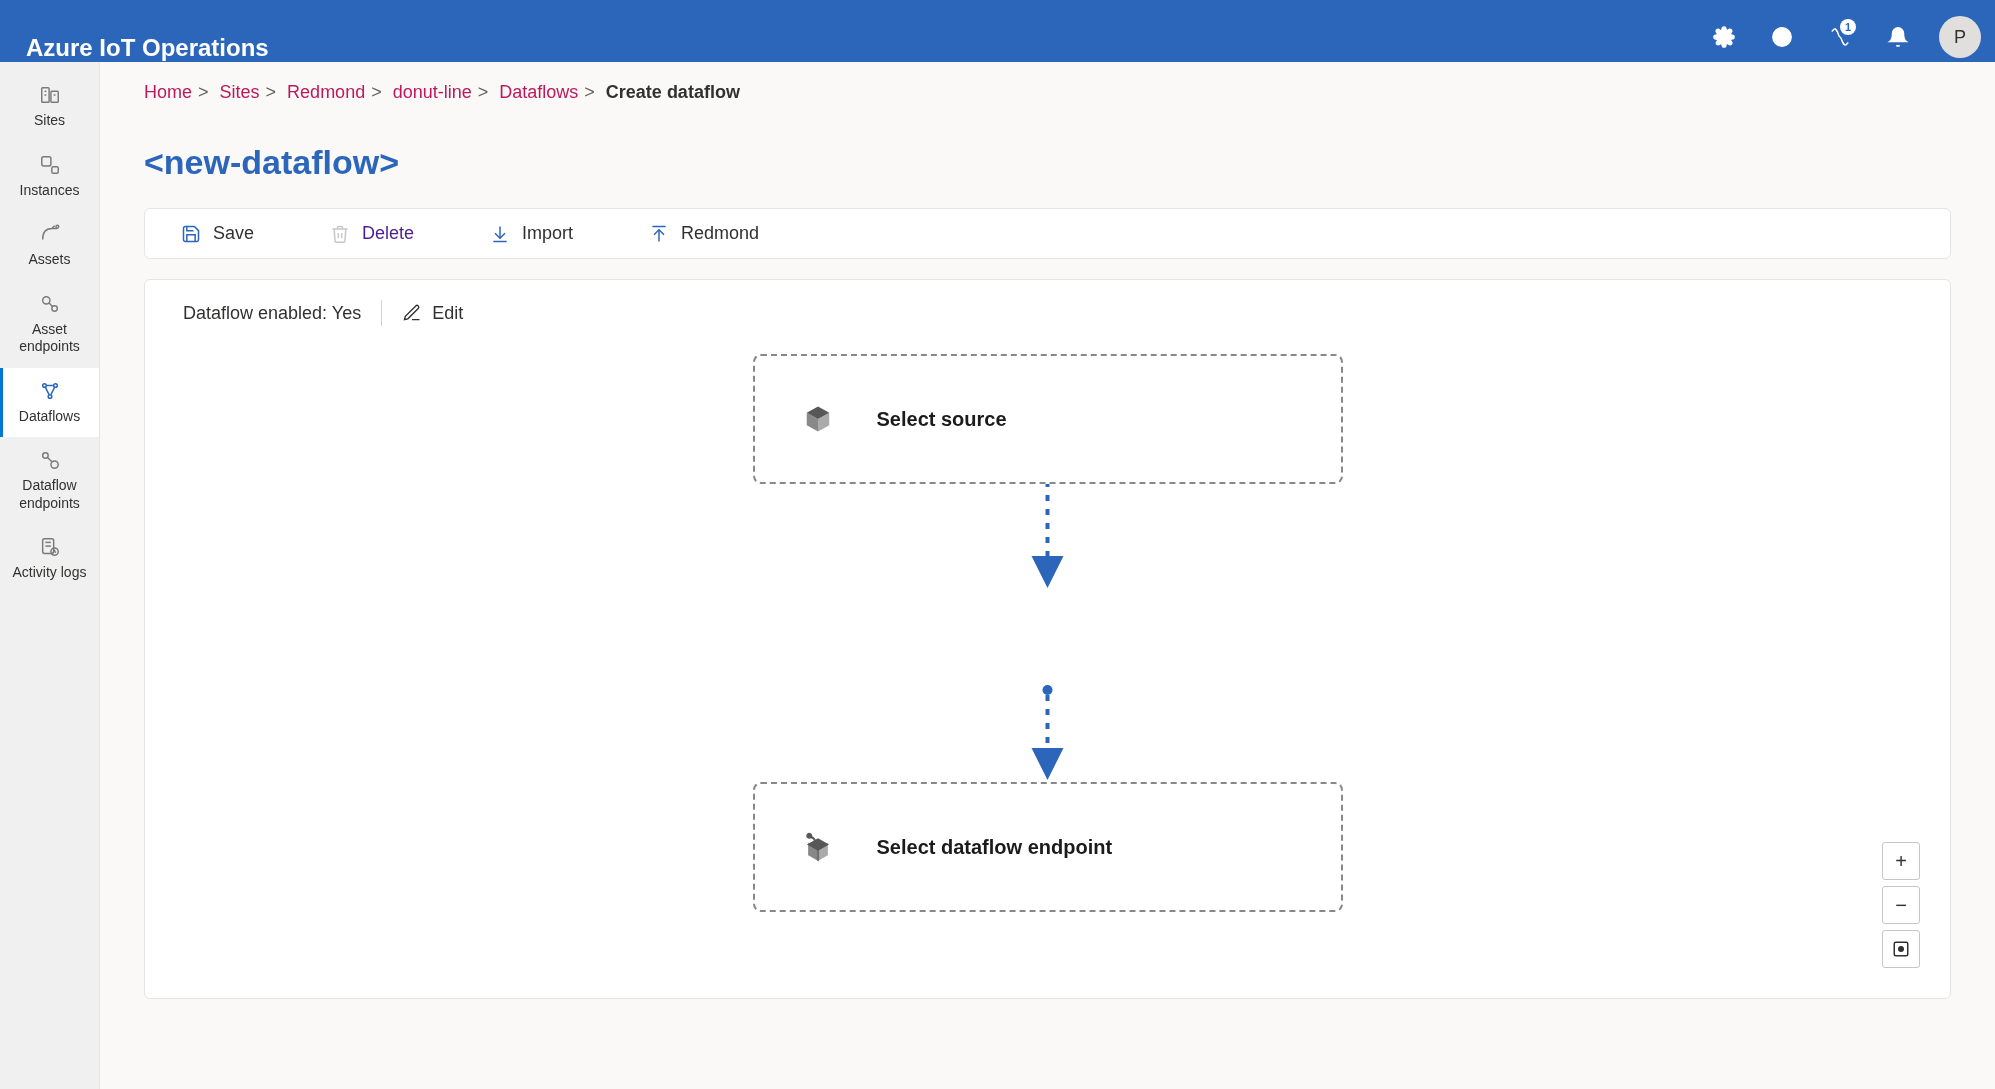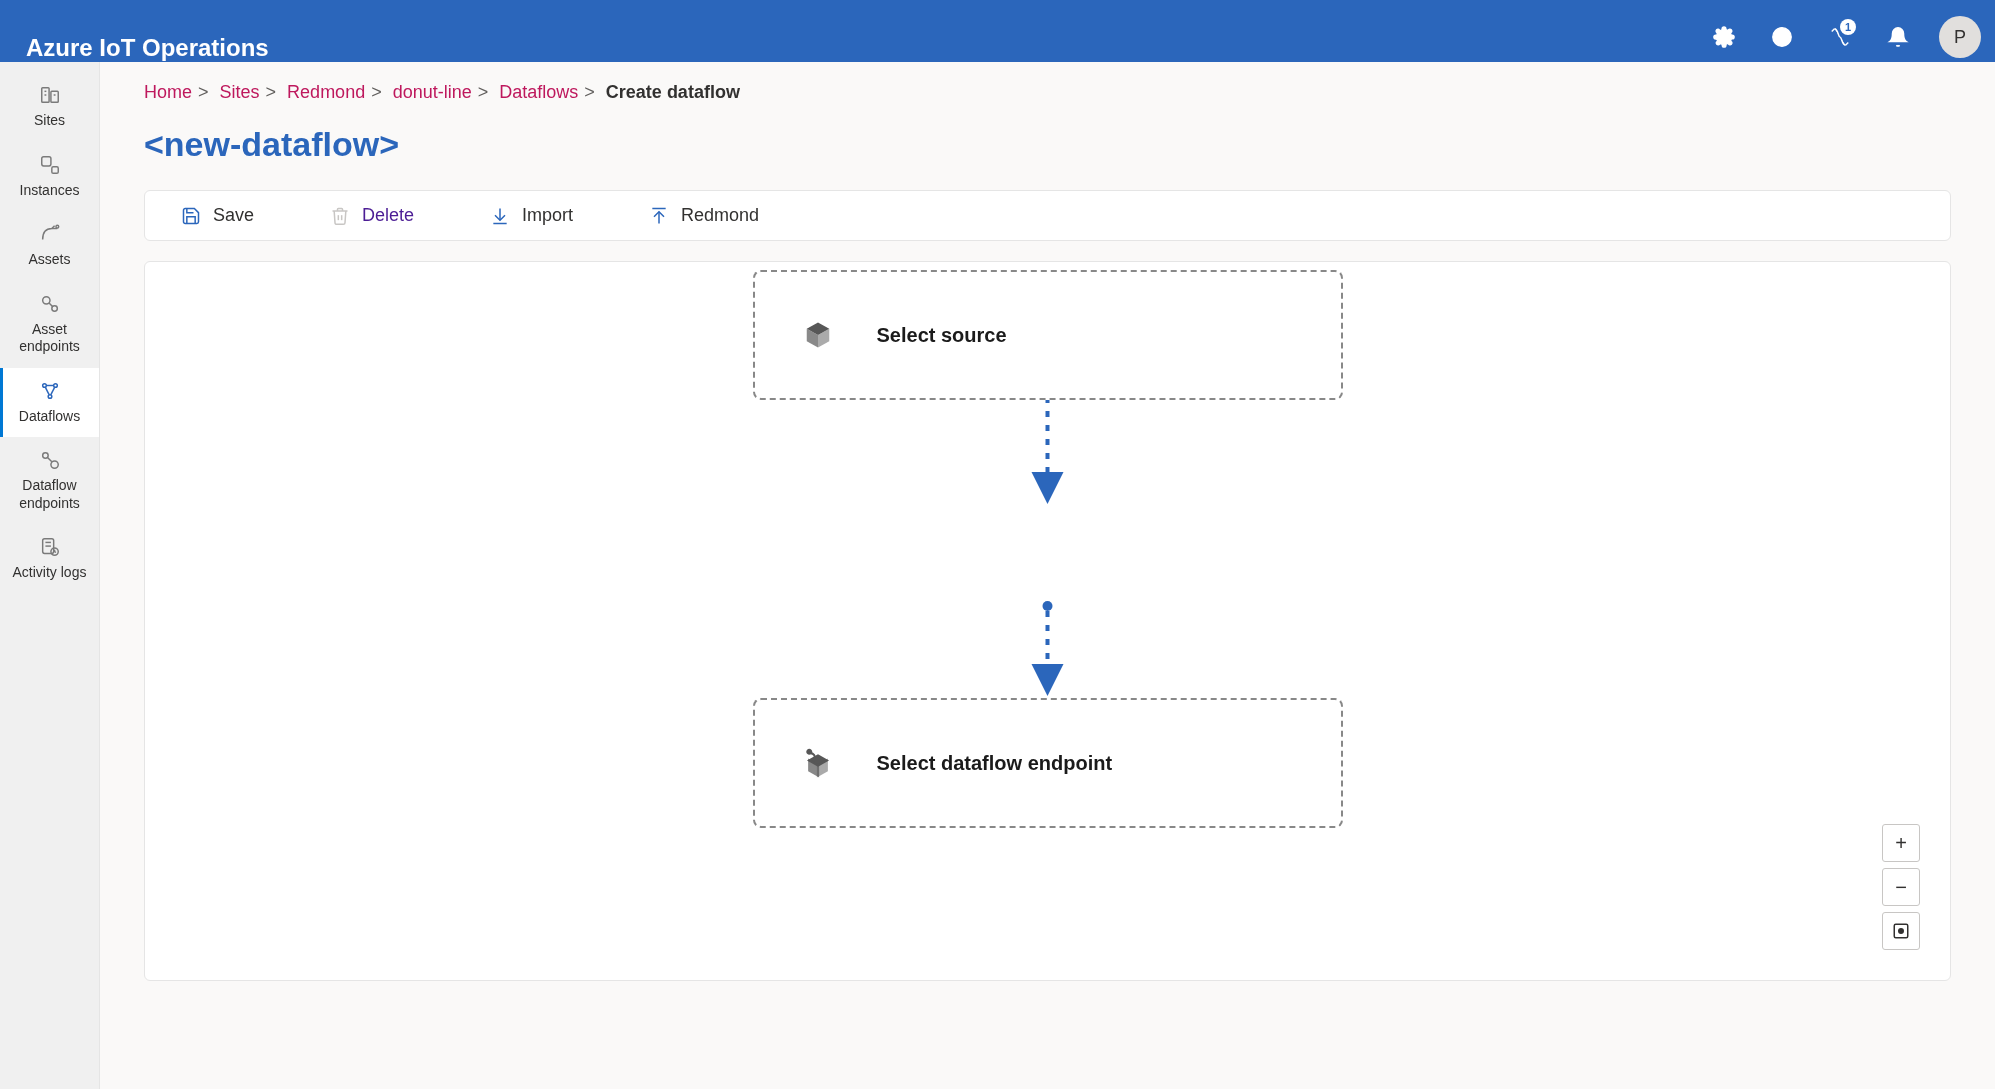--- a/index.html
+++ b/index.html
@@ -25,21 +25,21 @@
   .nav-item.active .nav-icon svg { color: #2b66bb; }
   .nav-item .nav-icon svg { color: #7a7a7a; }
   
   
   .main { flex: 1; overflow: auto; padding: 20px 44px; position: relative; }
   .breadcrumb { font-size: 18px; color: #323130; }
   .breadcrumb a { color: #be185d; text-decoration: none; cursor: pointer; }
   .breadcrumb .sep { margin: 0 6px; color: #605e5c; }
   .breadcrumb .current { font-weight: 700; }
   
-  .page-title { color: #2b66bb; font-size: 34px; font-weight: 600; margin: 22px 0 26px; }
+  .page-title { color: #2b66bb; font-size: 34px; font-weight: 600; margin: 40px 0 26px; }
   
   .toolbar { background: #fff; border: 1px solid #e5e5e5; border-radius: 6px; padding: 14px 36px; display: flex; gap: 76px; align-items: center; }
   .tool-btn { display: flex; align-items: center; gap: 12px; font-size: 18px; cursor: pointer; color: #323130; }
   .tool-btn.disabled { color: #4c1d95; cursor: default; }
   .tool-btn .ticon { width: 20px; height: 20px; color: #2b66bb; }
   .tool-btn.disabled .ticon { color: #c8c6c4; }
   
   .canvas-card { background: #fff; border: 1px solid #e5e5e5; border-radius: 6px; margin-top: 20px; min-height: 720px; position: relative; overflow: hidden; }
   .canvas-header { display: flex; align-items: center; gap: 20px; padding: 20px 38px; font-size: 18px; }
   .vdiv { width: 1px; height: 26px; background: #d1d1d1; }
@@ -212,20 +212,34 @@
         <span class="ticon"><svg width="20" height="20" viewBox="0 0 24 24" fill="none" stroke="currentColor" stroke-width="1.8">
               <line x1="12" y1="21" x2="12" y2="7"></line>
               <polyline points="6 13 12 7 18 13"></polyline>
               <line x1="4" y1="3" x2="20" y2="3"></line>
             </svg></span>
         <span>Redmond</span>
       </div>
     </div>
 
     <div class="canvas-card">
+      <div class="canvas-header">
+        <span>
+          <span>Dataflow enabled:</span>
+          <span>Yes</span>
+        </span>
+        <div class="vdiv"></div>
+        <div class="edit-btn">
+          <svg width="20" height="20" viewBox="0 0 24 24" fill="none" stroke="currentColor" stroke-width="1.6">
+              <path d="M12 20h9"></path>
+              <path d="M16.5 3.5a2.1 2.1 0 0 1 3 3L7 19l-4 1 1-4 12.5-12.5z"></path>
+            </svg>
+          <span>Edit</span>
+        </div>
+      </div>
 
       <div class="flow-area">
         <svg class="flow-svg" viewBox="0 0 1000 620" preserveAspectRatio="xMidYMin meet">
           <defs>
             <marker id="arrowhead" markerWidth="12" markerHeight="12" refX="6" refY="6" orient="auto">
               <path d="M2,2 L10,6 L2,10 Z" fill="#2b66bb"></path>
             </marker>
           </defs>
 
           <circle cx="500" cy="130" r="5" fill="#2b66bb"></circle>

